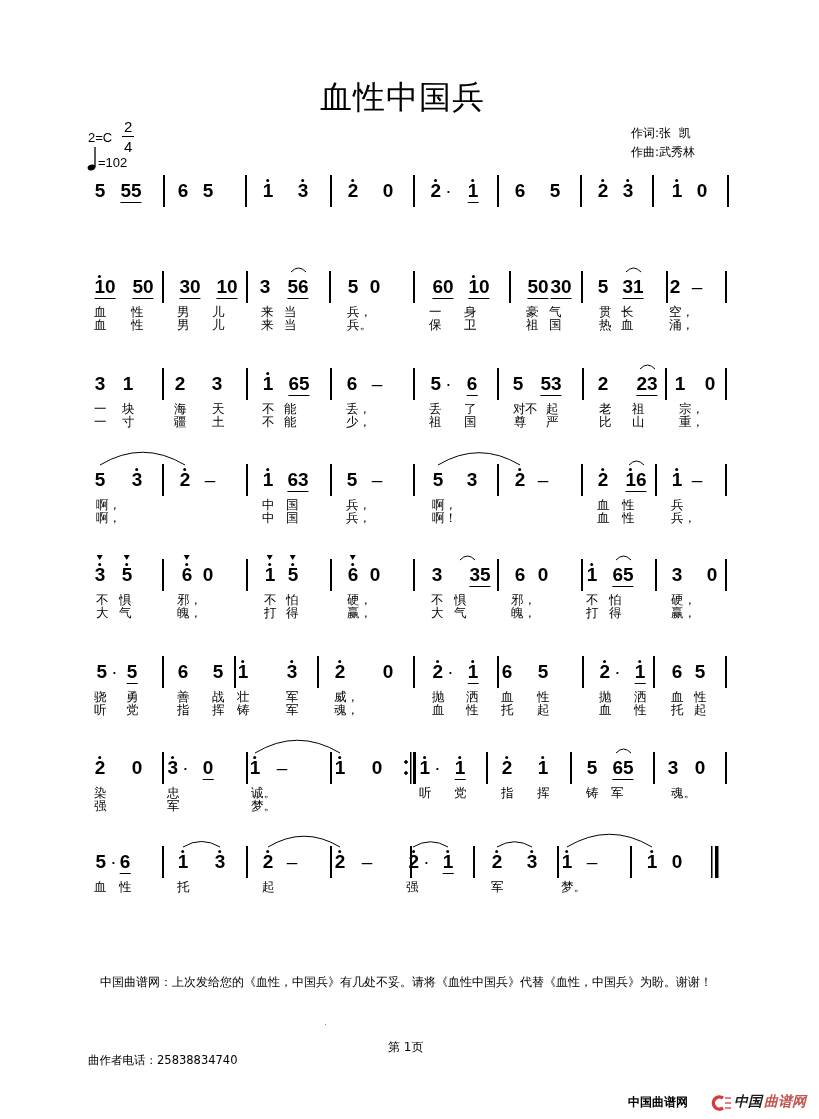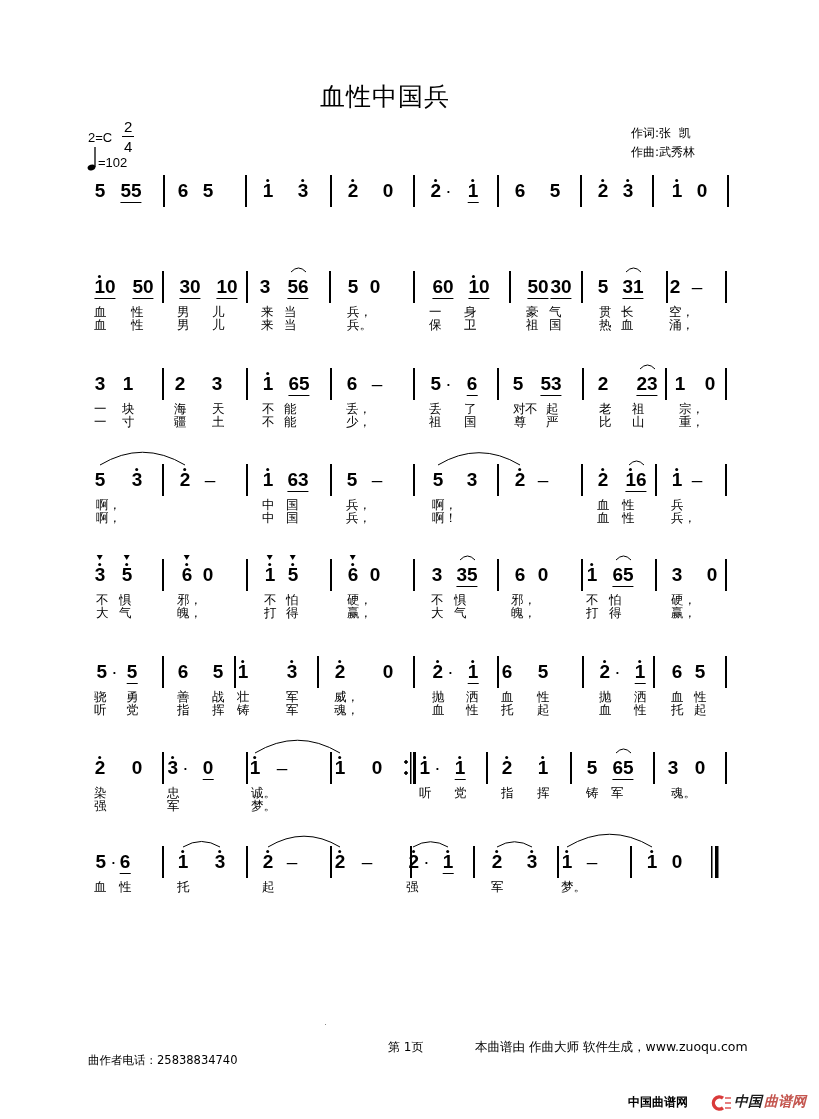--- a/index.html
+++ b/index.html
@@ -1,19 +1,19 @@
 <!DOCTYPE html>
 <html style="--logo-red: #d93a3a; --logo-dark: #1a1a1a; --logo-accent: #c4564f;"><head>
 <meta charset="utf-8">
 <style>
   html,body{margin:0;padding:0;}
   body{width:819px;height:1119px;position:relative;background:#fff;overflow:hidden;color:#000;font-family:"DejaVu Sans",sans-serif;}
   #page{position:absolute;left:0;top:0;width:819px;height:1119px;}
   .abs{position:absolute;white-space:nowrap;}
-  .title{left:320px;top:82px;font-family:Liberation Serif, serif;font-size:25px;line-height:30px;letter-spacing:1px;}
+  .title{left:320px;top:82px;font-family:Liberation Sans, sans-serif;font-size:32px;line-height:30px;letter-spacing:1px;}
   .key{left:88px;top:130px;font-family:"Liberation Sans",sans-serif;font-size:13px;line-height:16px;}
   .ts-num{left:124px;top:119px;font-family:"Liberation Sans",sans-serif;font-size:15px;line-height:16px;}
   .ts-line{left:122px;top:136px;width:12px;height:1px;background:#000;}
   .ts-den{left:124px;top:139px;font-family:"Liberation Sans",sans-serif;font-size:15px;line-height:16px;}
   .tempo-note{left:86px;top:146px;}
   .tempo{left:98px;top:155px;font-family:"Liberation Sans",sans-serif;font-size:13px;line-height:16px;}
   .credit{left:631px;font-size:12px;line-height:14px;white-space:pre;}
   .lyricist{top:126px;}
   .composer{top:145px;}
 
@@ -257,21 +257,21 @@
         <div class="bar" style="left: 725px;"></div>
         <span class="note" style="left: 100px;"><span class="acc"></span><span class="d hi">3</span></span>
         <span class="note" style="left: 127px;"><span class="acc"></span><span class="d hi">5</span></span>
         <span class="note" style="left: 187px;"><span class="acc"></span><span class="d hi">6</span></span>
         <span class="note" style="left: 208px;"><span class="d">0</span></span>
         <span class="note" style="left: 270px;"><span class="acc"></span><span class="d hi">1</span></span>
         <span class="note" style="left: 293px;"><span class="acc"></span><span class="d hi">5</span></span>
         <span class="note" style="left: 353px;"><span class="acc"></span><span class="d hi">6</span></span>
         <span class="note" style="left: 375px;"><span class="d">0</span></span>
         <span class="note" style="left: 437px;"><span class="d">3</span></span>
-        <span class="note ul" style="left: 467px;"><span class="d">3</span><span class="d">5</span></span>
+        <span class="note ul" style="left: 480px;"><span class="d">3</span><span class="d">5</span></span>
         <span class="note" style="left: 520px;"><span class="d">6</span></span>
         <span class="note" style="left: 543px;"><span class="d">0</span></span>
         <span class="note" style="left: 592px;"><span class="d hi">1</span></span>
         <span class="note ul" style="left: 623px;"><span class="d">6</span><span class="d">5</span></span>
         <span class="note" style="left: 677px;"><span class="d">3</span></span>
         <span class="note" style="left: 712px;"><span class="d">0</span></span>
         <span class="lyric l0" style="left: 96px;">不</span>
         <span class="lyric l0" style="left: 119px;">惧</span>
         <span class="lyric l0" style="left: 177px;">邪，</span>
         <span class="lyric l0" style="left: 264px;">不</span>
@@ -436,23 +436,23 @@
       <path d="M616 560 Q623.5 552 631 560"></path>
       <path d="M255 753 Q297.5 727.5 340 753"></path>
       <path d="M616 753 Q623.5 745 631 753"></path>
       <path d="M183 847 Q201.5 835.9 220 847"></path>
       <path d="M268 847 Q304 825.4 340 847"></path>
       <path d="M413 847 Q430.5 836.5 448 847"></path>
       <path d="M497 847 Q514.5 836.5 532 847"></path>
       <path d="M567 847 Q609.5 821.5 652 847"></path>
     </svg>
 
+  <div class="abs footer-note">中国曲谱网：上次发给您的《血性，中国兵》有几处不妥。请将《血性中国兵》代替《血性，中国兵》为盼。谢谢！</div>
   <div class="abs stray-dot"></div>
   <div class="abs page-num">第 1页</div>
-  <div class="abs generator">本曲谱由 作曲大师 软件生成，www.zuoqu.com</div>
   <div class="abs phone">曲作者电话：25838834740</div>
   <div class="abs upload">中国曲谱网</div>
   <svg class="abs logo-icon" width="24" height="18" viewBox="0 0 24 18">
     <path d="M13 4.2 A6 6 0 1 0 13 13.8" fill="none" stroke="var(--logo-red,#d93a3a)" stroke-width="3.4"></path>
     <line x1="15" y1="4" x2="21" y2="4" stroke="var(--logo-red,#d93a3a)" stroke-width="1.3"></line>
     <line x1="15" y1="9" x2="21" y2="9" stroke="var(--logo-red,#d93a3a)" stroke-width="1.3"></line>
     <line x1="15" y1="14" x2="21" y2="14" stroke="var(--logo-red,#d93a3a)" stroke-width="1.3"></line>
   </svg>
   <div class="abs logo-main">中国</div>
   <div class="abs logo-accent">曲谱网</div>

